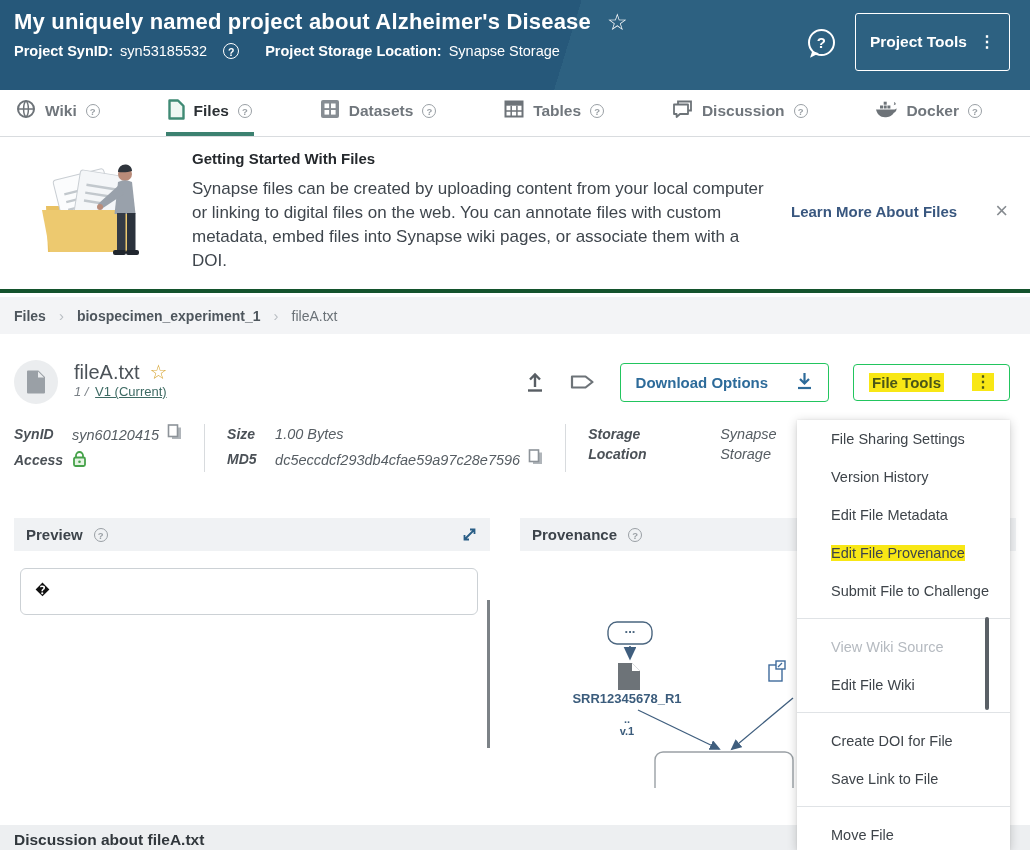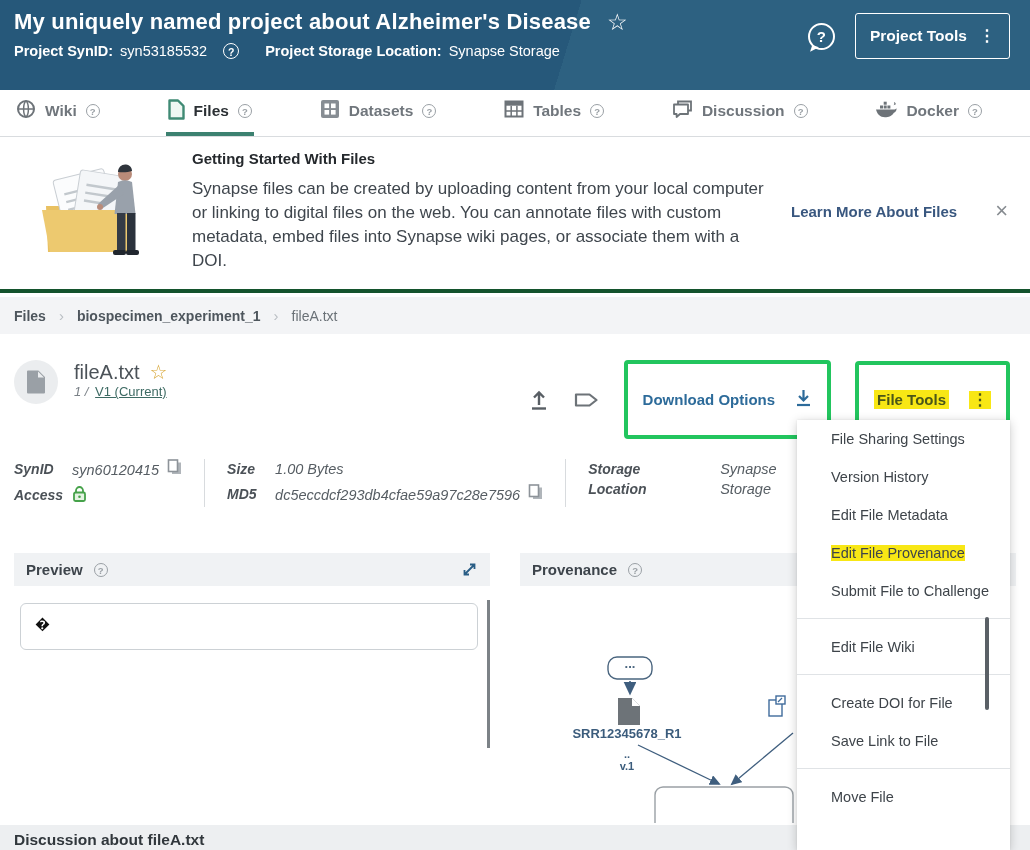--- a/index.html
+++ b/index.html
@@ -29,21 +29,21 @@
     width:27px;height:27px;border:2px solid #fff;border-radius:50%;position:relative;
     font-size:15px;font-weight:bold;color:#fff;text-align:center;line-height:24px;box-sizing:border-box;
     cursor:pointer;
   }
   .help-bubble::after{
     content:"";position:absolute;left:1px;bottom:-5px;width:0;height:0;
     border-left:7px solid #fff;border-bottom:7px solid transparent;transform:rotate(18deg);
   }
   .btn-ghost{
     background:transparent;border:1.5px solid #fff;border-radius:3px;color:#fff;
-    font-family:inherit;font-size:15.5px;font-weight:bold;padding:13px 14px;
+    font-family:inherit;font-size:15.5px;font-weight:bold;padding:19px 14px;
     display:flex;align-items:center;gap:12px;cursor:pointer;
   }
   .kebab{font-weight:bold;font-size:16px;line-height:1;}
   
   .tab-bar{
     height:47px;box-sizing:border-box;border-bottom:1px solid #d9dcdf;
     display:flex;justify-content:space-between;align-items:stretch;padding:0 46px 0 14px;background:#fff;
   }
   .tab{
     display:flex;align-items:center;gap:9px;font-size:15.5px;font-weight:bold;color:#70767c;
@@ -82,22 +82,22 @@
     display:flex;align-items:center;justify-content:center;
   }
   .fh-name-row{display:flex;align-items:center;gap:10px;font-size:20px;color:#4b5258;}
   .fh-star{color:#d9a93c;font-size:20px;cursor:pointer;}
   .fh-version{font-size:13px;}
   .ver-prefix{font-style:italic;color:#7a8187;}
   .ver-link{color:#3d6a63;text-decoration:underline;cursor:pointer;margin-left:3px;}
   .fh-right{display:flex;align-items:center;gap:24px;}
   .icon-btn{cursor:pointer;display:flex;align-items:center;}
   .btn-outline{
-    background:#fff;border:4px solid #22c55e;border-radius:4px;font-family:inherit;
-    font-size:15px;font-weight:bold;padding:25px 15px;display:flex;align-items:center;gap:20px;cursor:pointer;
+    background:#fff;border:1px solid #22c55e;border-radius:4px;font-family:inherit;
+    font-size:15px;font-weight:bold;padding:8px 15px;display:flex;align-items:center;gap:28px;cursor:pointer;
   }
   .btn-download{color:#2d6b9a;}
   .hl{background:#f8e715;}
   .btn-filetools{color:#4a5618;}
   .btn-filetools .hl{padding:1px 3px;}
   
   .meta{display:flex;margin:20px 0 0 14px;font-size:14.5px;color:#565d63;font-style:italic;}
   .meta-col{display:grid;grid-template-columns:auto auto;row-gap:5px;align-content:start;line-height:20px;}
   .meta-label{font-weight:bold;color:#4b5157;font-size:14px;}
   .meta-col1{grid-template-columns:58px auto;}
@@ -425,20 +425,21 @@
 
 <div class="discussion-bar">Discussion about fileA.txt</div>
 
 <div class="dropdown">
   <div class="menu-item">File Sharing Settings</div>
   <div class="menu-item">Version History</div>
   <div class="menu-item">Edit File Metadata</div>
   <div class="menu-item"><span class="hl">Edit File Provenance</span></div>
   <div class="menu-item">Submit File to Challenge</div>
   <div class="menu-divider"></div>
+  <div class="menu-item disabled">View Wiki Source</div>
   <div class="menu-item">Edit File Wiki</div>
   <div class="menu-divider"></div>
   <div class="menu-item">Create DOI for File</div>
   <div class="menu-item">Save Link to File</div>
   <div class="menu-divider"></div>
   <div class="menu-item">Move File</div>
   <div class="menu-scrollbar"></div>
 </div>
 
 </body></html>

